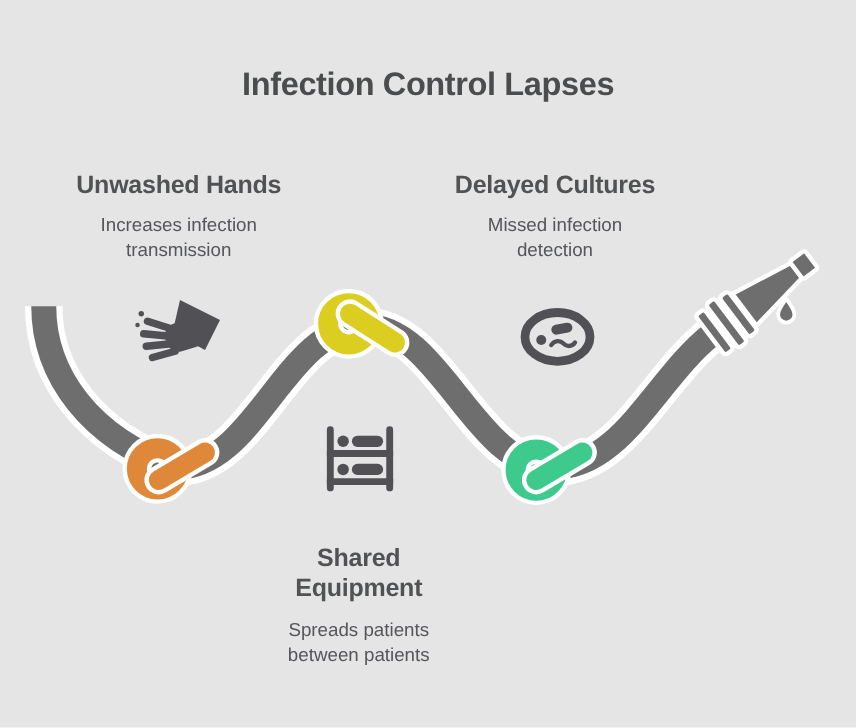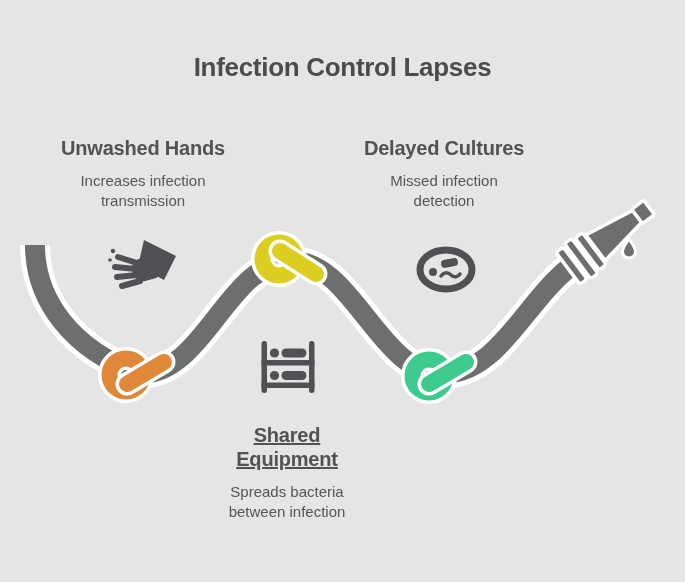--- a/index.html
+++ b/index.html
@@ -9,21 +9,21 @@
   }
   .title {
     position:absolute; top:52px; left:0; width:100%; text-align:center;
     font-size:26px; font-weight:700; letter-spacing:-0.3px; color:#4b4c4e;
   }
   .label-block { position:absolute; text-align:center; }
   .heading {
     font-size:20px; font-weight:700; letter-spacing:-0.2px;
     color:#515254; line-height:1.2;
   }
-  .heading.narrow { width:150px; margin:0 auto;text-decoration:underline; }
+  .heading.narrow { width:150px; margin:12px auto; }
   .desc {
     width:160px; margin:11px auto 0 auto;
     font-size:15px; line-height:1.32; color:#55565a;
   }
   #lb-unwashed { left:43px;  top:136px; width:200px; }
   #lb-delayed  { left:344px; top:136px; width:200px; }
   #lb-shared   { left:187px; top:423px; width:200px; }
   .art { position:absolute; left:0; top:0; }
   .icon { position:absolute; }
   #icon-hands { left:108px; top:236px; }
@@ -110,16 +110,16 @@
     <div class="desc">Increases infection transmission</div>
   </div>
 
   <div class="label-block" id="lb-delayed">
     <div class="heading">Delayed Cultures</div>
     <div class="desc">Missed infection detection</div>
   </div>
 
   <div class="label-block" id="lb-shared">
     <div class="heading narrow">Shared Equipment</div>
-    <div class="desc">Spreads bacteria between infection</div>
+    <div class="desc">Spreads patients between patients</div>
   </div>
 
 </div>
 
 </body></html>

